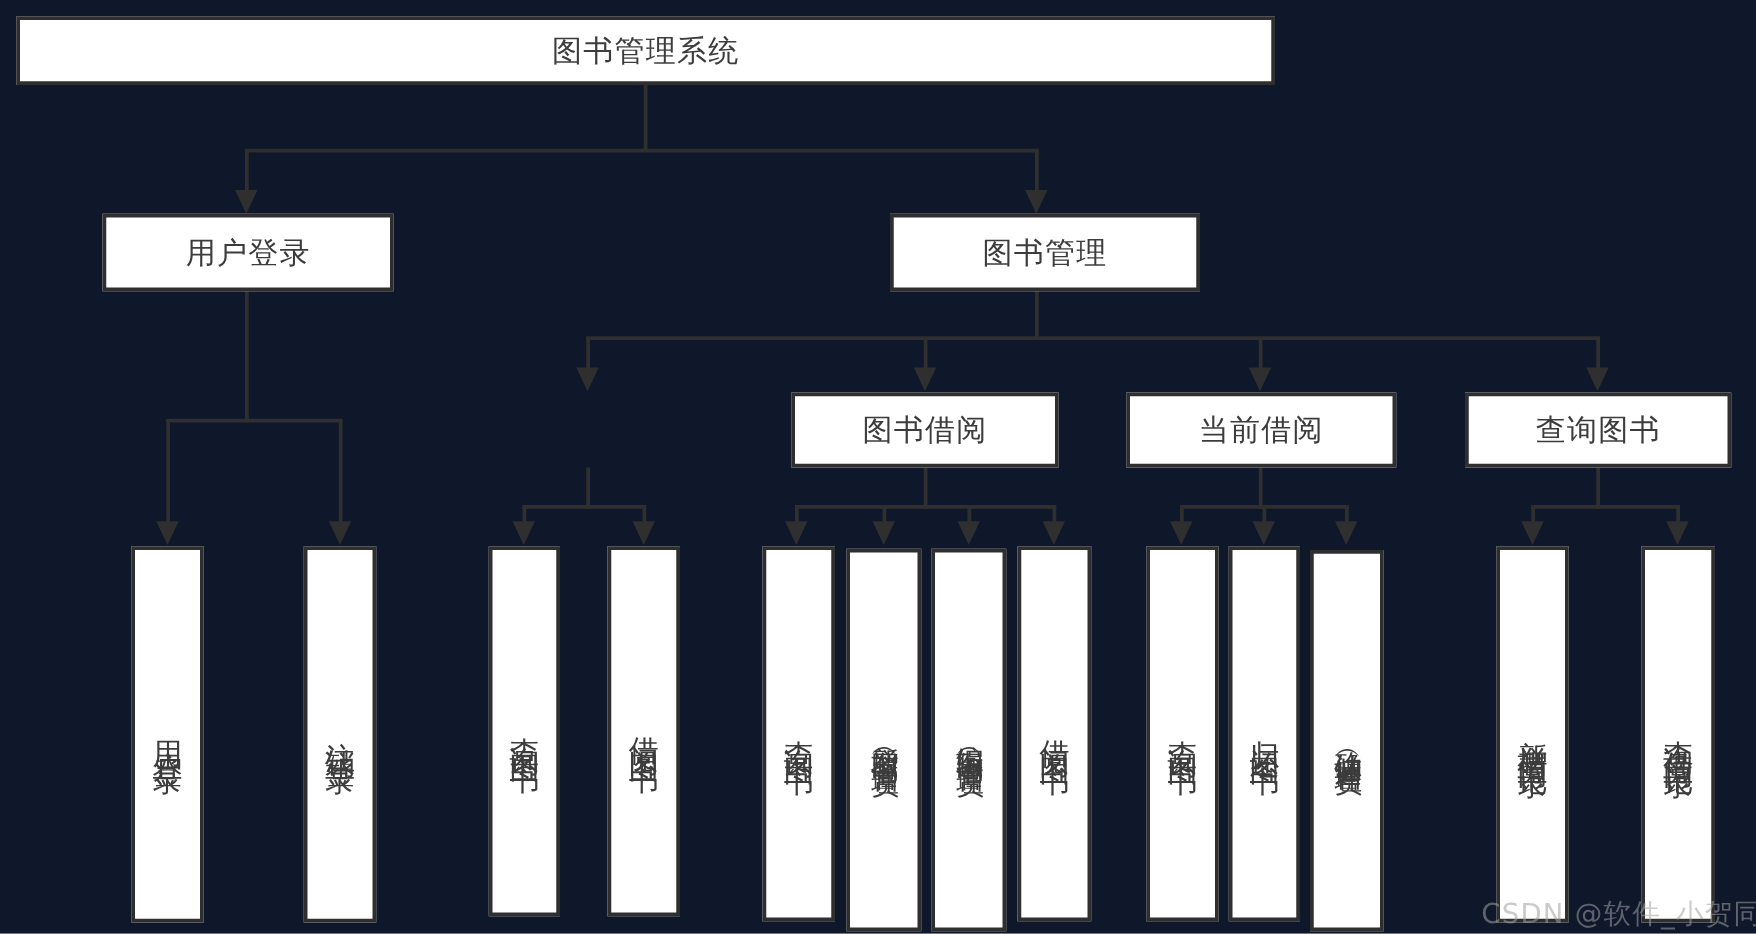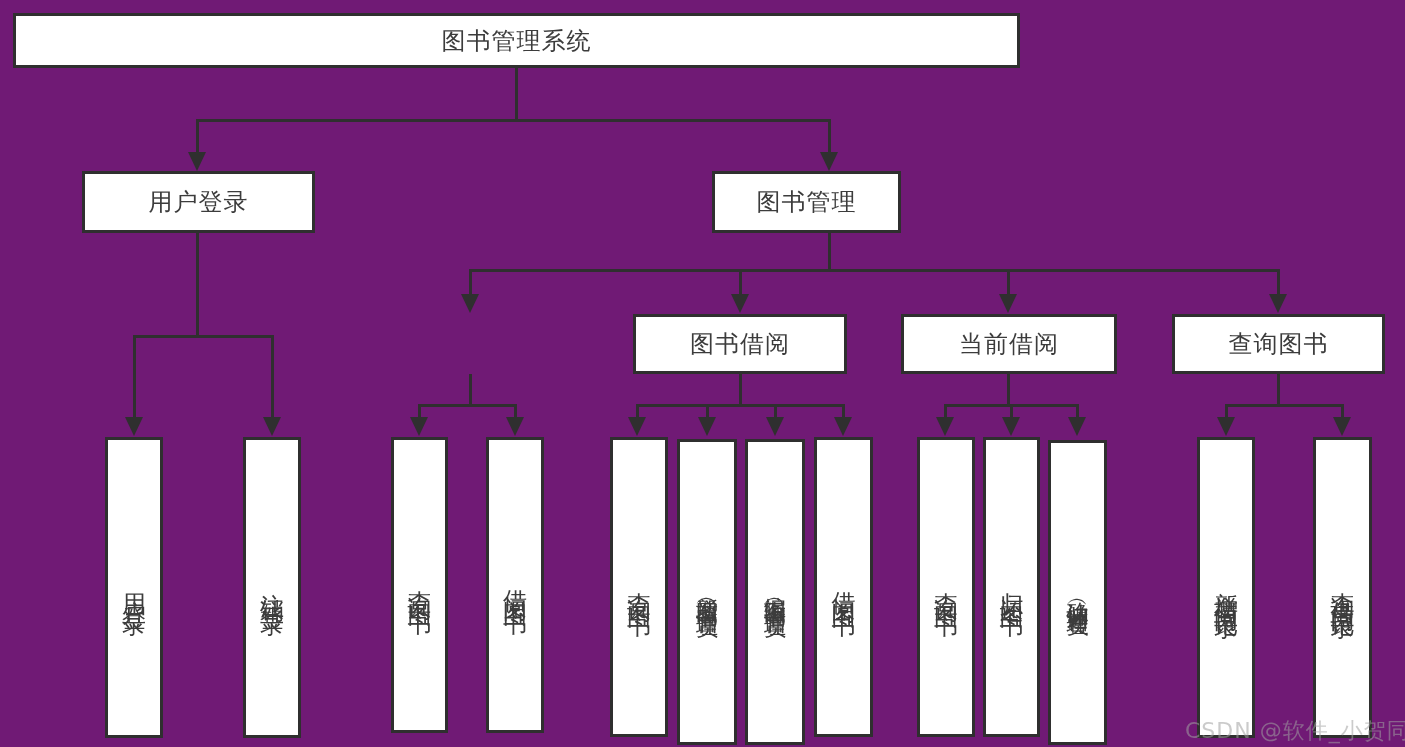--- a/index.html
+++ b/index.html
@@ -1,20 +1,20 @@
 <!DOCTYPE html>
 <html><head>
 <meta charset="utf-8">
 <style>
   html, body { margin: 0; padding: 0; background: #ffffff; }
   #canvas {
     position: relative;
     width: 1405px;
     height: 747px;
-    background: #701a75;
+    background: #0f172a;
     font-family: "DejaVu Sans", "Liberation Sans", sans-serif;
     overflow: hidden;
   }
   .node {
     position: absolute;
     box-sizing: border-box;
     border: 3px solid #2f2f2f;
     background: #ffffff;
     color: #3c3c3c;
     display: flex;
@@ -128,21 +128,21 @@
   <div class="hline" style="left:1224.5px; top:403.5px; width:119px;"></div>
   <div class="vline" style="left:1224.5px; top:405px; height:14px;"></div>
   <div class="vline" style="left:1340.5px; top:405px; height:14px;"></div>
   <div class="arrow" style="left:1217px; top:417px;"></div>
   <div class="arrow" style="left:1333px; top:417px;"></div>
 
   <div class="node" style="left:13px; top:13px; width:1007px; height:55px;">图书管理系统</div>
 
   <div class="node" style="left:82px; top:171px; width:233px; height:62px;">用户登录</div>
 
-  <div class="node" style="left:712px; top:171px; width:189px; height:62px;">图书管理</div>
+  <div class="node" style="left:712px; top:171px; width:248px; height:62px;">图书管理</div>
 
 
   <div class="node" style="left:633px; top:314px; width:214px; height:60px;text-align:right;">图书借阅</div>
 
   <div class="node" style="left:901px; top:314px; width:216px; height:60px;">当前借阅</div>
 
   <div class="node" style="left:1172px; top:314px; width:213px; height:60px;">查询图书</div>
 
   <div class="leaf" style="left:105px; top:437px; width:58px; height:301px;">
     <span>用户登录</span>

